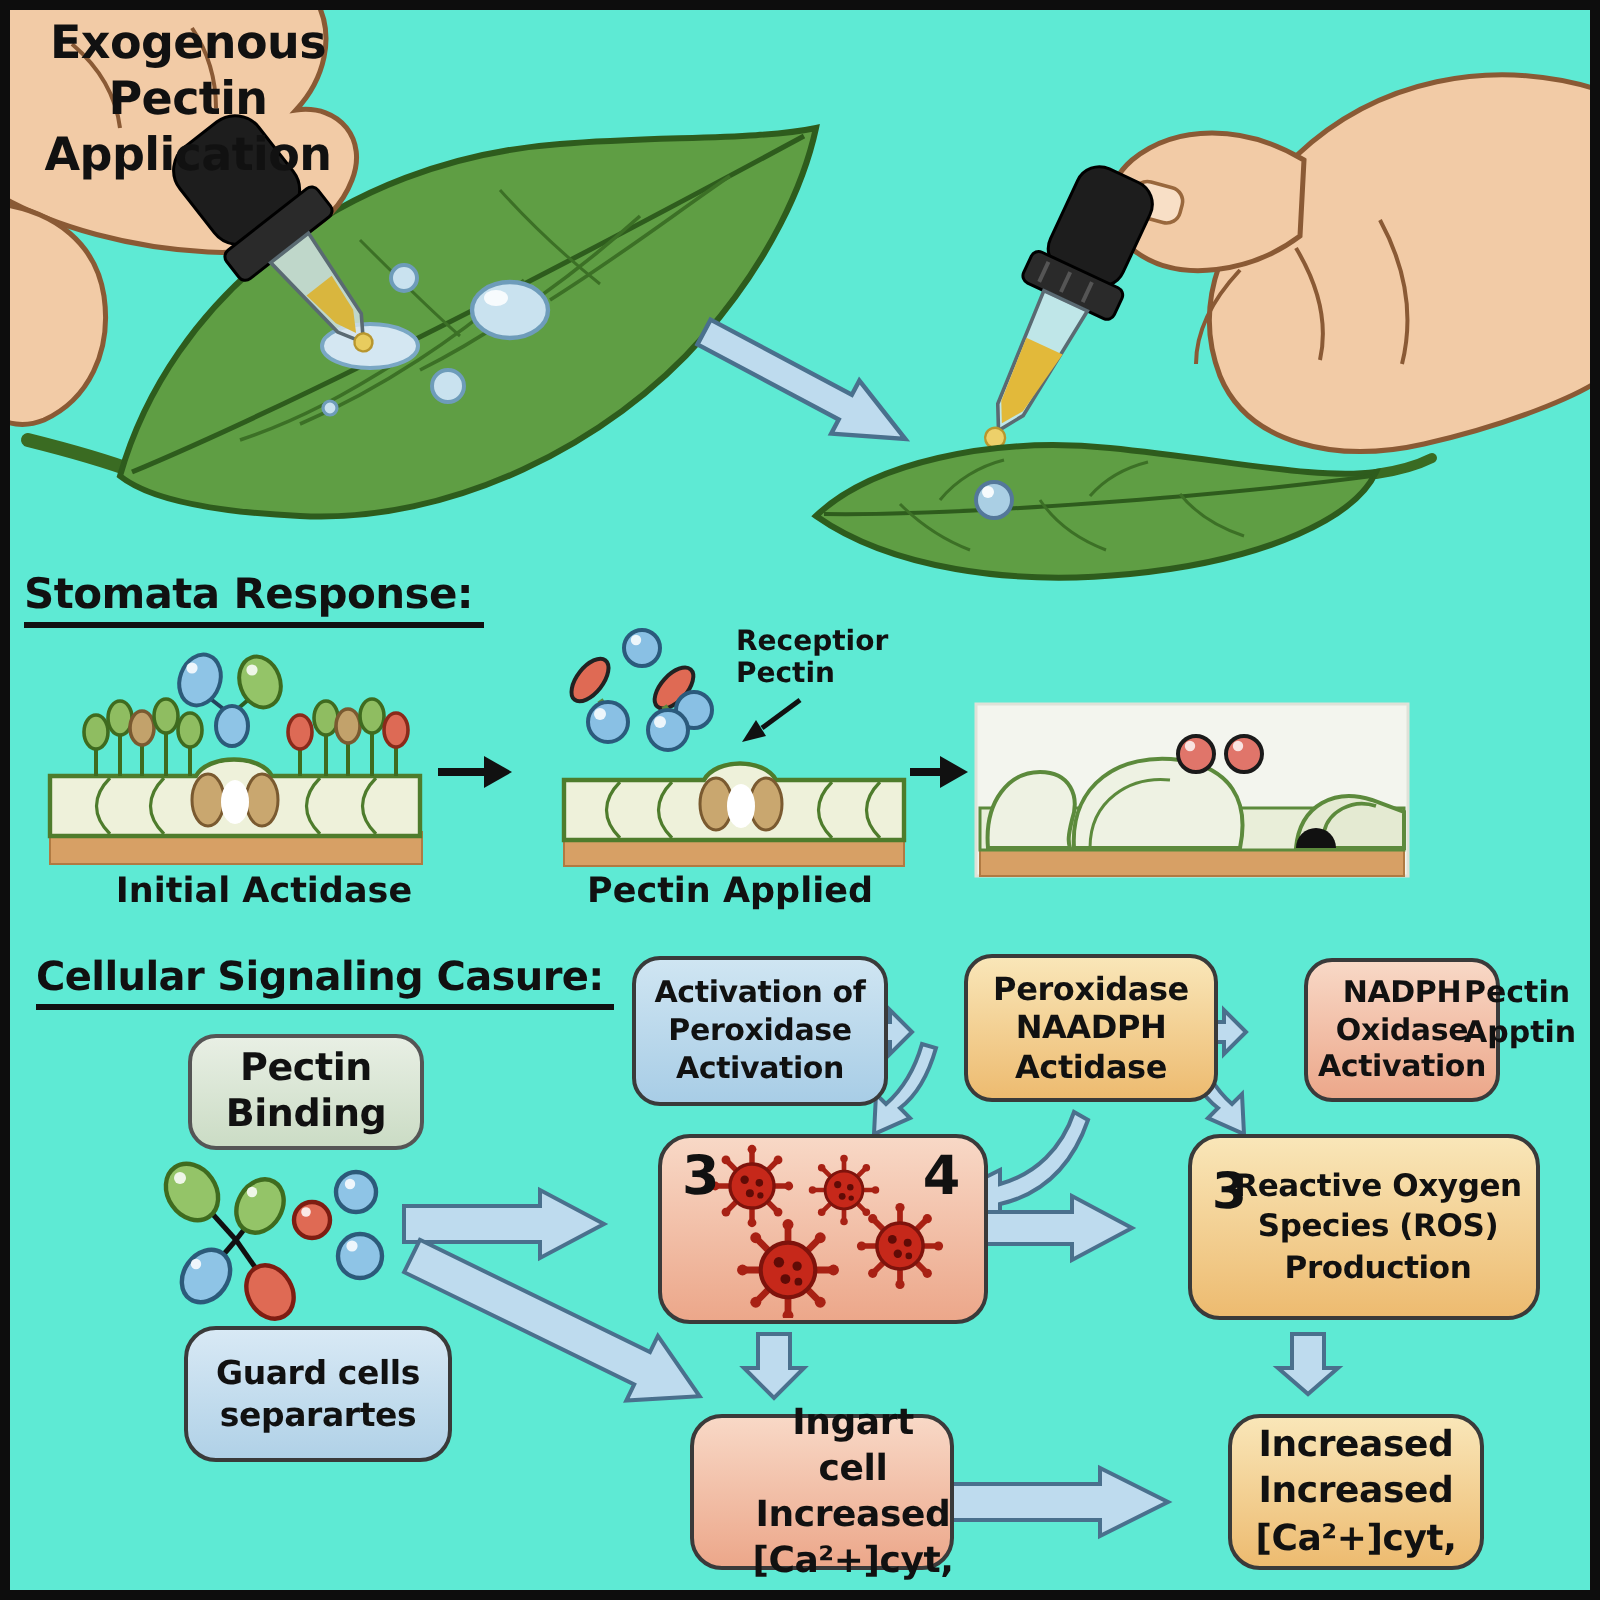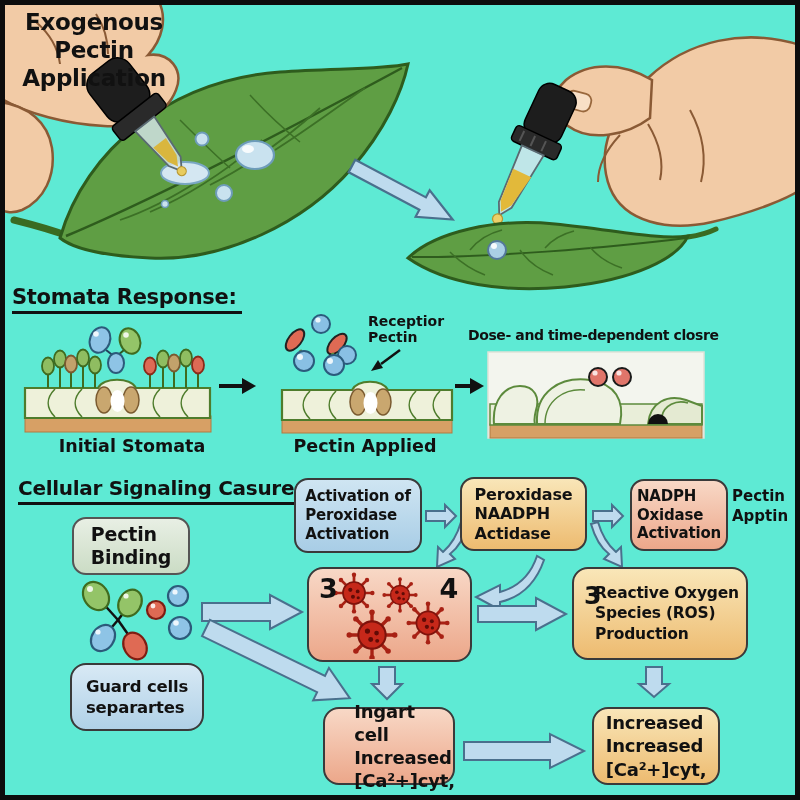--- a/index.html
+++ b/index.html
@@ -9,22 +9,22 @@
   }
   .art{position:absolute;left:0;top:0;z-index:1;}
   .border-overlay{position:absolute;inset:0;border:5px solid #0d0d0d;z-index:9;pointer-events:none;}
   .txt{position:absolute;z-index:3;white-space:pre-line;}
   .bold{font-weight:bold;}
   .center{text-align:center;}
   .hdr{position:absolute;z-index:3;font-weight:bold;border-bottom:3px solid #111;
        padding:0 5px 2px 0;white-space:nowrap;letter-spacing:-0.3px;}
   .box{
     position:absolute;z-index:3;display:flex;align-items:center;justify-content:center;
-    text-align:left;white-space:pre-line;font-weight:bold;box-sizing:border-box;
-    border:2.5px solid #3a3a3a;letter-spacing:-0.2px;
+    text-align:center;white-space:pre-line;font-weight:bold;box-sizing:border-box;
+    border:2.5px solid #3a3a3a;letter-spacing:-0.2px;margin-left:22px;
   }
   .r14{border-radius:14px;} .r16{border-radius:16px;}
   .c-blue{background:linear-gradient(180deg,#cfe5f2,#a8cde6);}
   .c-orange{background:linear-gradient(180deg,#f9e6b8,#edbb70);}
   .c-salmon{background:linear-gradient(180deg,#f8d8c6,#eca78a);}
   .c-green{background:linear-gradient(180deg,#e8efe4,#cbdcc5);}
   .c-bluelight{background:linear-gradient(180deg,#d8e9f5,#b0d1e7);}
   .num{position:absolute;font-weight:bold;z-index:4;}
 </style>
 </head>
@@ -283,28 +283,27 @@
         </g>
     </g>
   </svg>
 
   <div class="txt bold center" style="left:4px;top:8px;width:180px;font-size:23px;line-height:1.22;letter-spacing:-0.3px;">Exogenous
 Pectin
 Application</div>
 
   <div class="hdr" style="left:12px;top:285px;font-size:21px;">Stomata Response:</div>
 
-  <div class="txt bold center" style="left:48px;top:436px;width:168px;font-size:17.5px;">Initial Stomata</div>
+  <div class="txt bold center" style="left:48px;top:436px;width:168px;font-size:17.5px;">Initial Actidase</div>
 
   <div class="txt bold center" style="left:286px;top:436px;width:158px;font-size:17.5px;">Pectin Applied</div>
 
   <div class="txt bold" style="left:368px;top:313px;width:92px;font-size:14px;line-height:1.15;">Receptior
 Pectin</div>
 
-  <div class="txt" style="left:468px;top:327px;width:262px;font-size:14px;font-weight:600;white-space:nowrap;letter-spacing:-0.4px;">Dose- and time-dependent closre</div>
 
   <div class="hdr" style="left:18px;top:476px;font-size:20px;">Cellular Signaling Casure:</div>
 
   <div class="box c-green r14" style="left:72px;top:517px;width:118px;height:58px;font-size:19px;line-height:1.2;border-color:#555;">Pectin
 Binding</div>
 
   <div class="box c-bluelight r16" style="left:70px;top:663px;width:134px;height:68px;font-size:16.5px;line-height:1.3;">Guard cells
 separartes</div>
 
   <div class="box c-blue r14" style="left:294px;top:478px;width:128px;height:75px;font-size:15px;line-height:1.25;">Activation of

